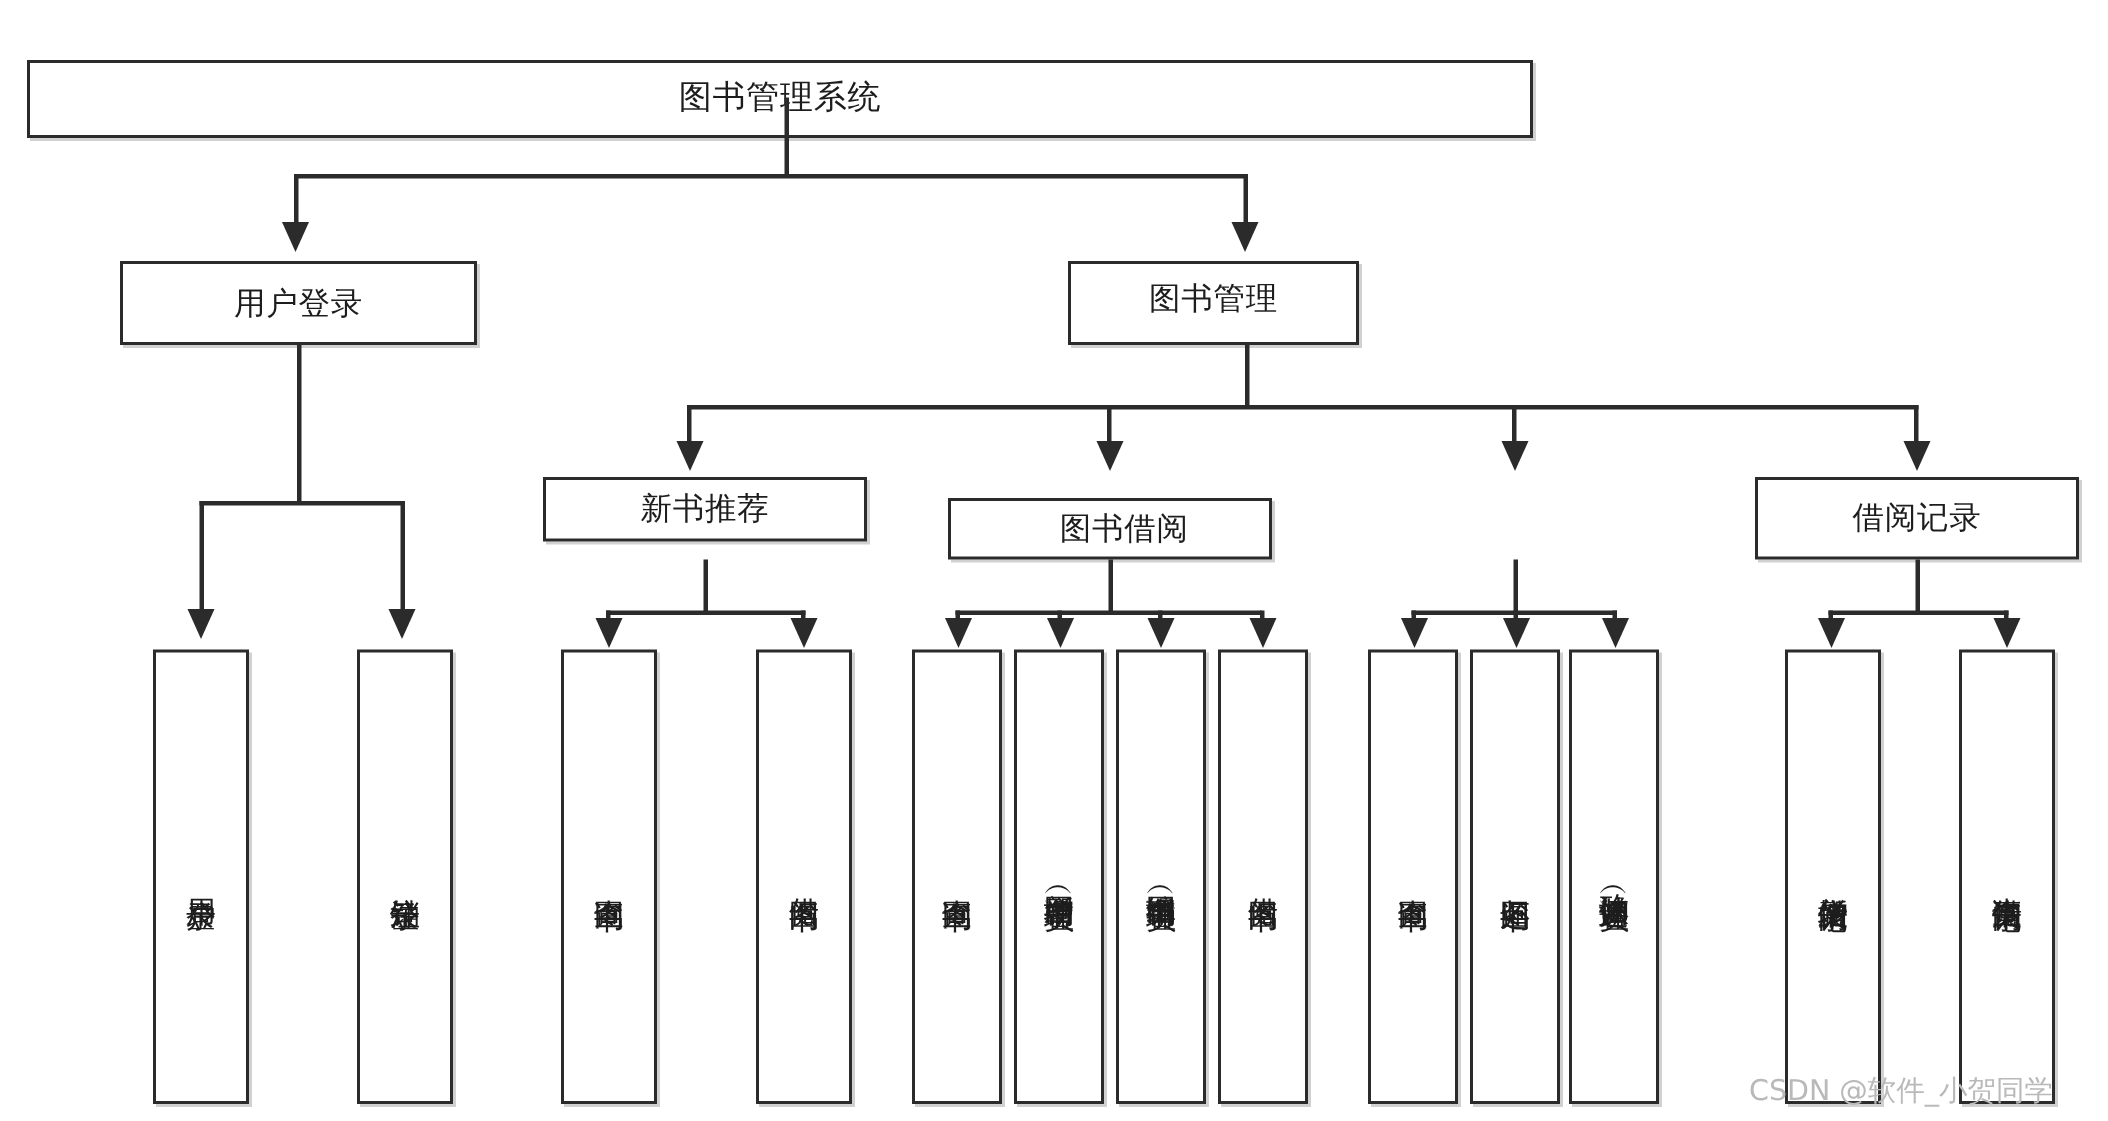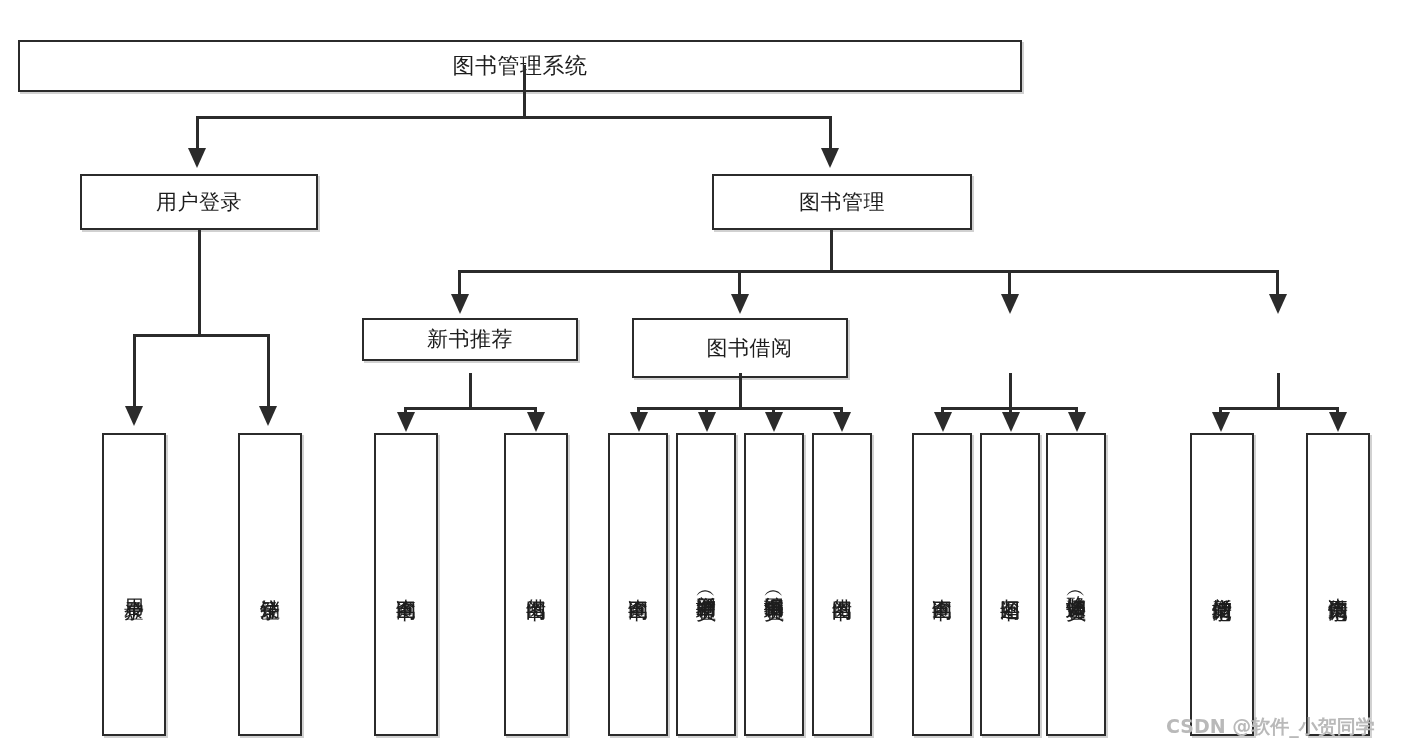--- a/index.html
+++ b/index.html
@@ -99,21 +99,21 @@
   <div class="vline" style="left:196px; top:116px; width:3px; height:34px;"></div>
   <div class="arrow" style="left:188px; top:148px;"></div>
 
   <div class="vline" style="left:829px; top:116px; width:3px; height:34px;"></div>
   <div class="arrow" style="left:821px; top:148px;"></div>
 
   <div class="box" style="left:80px; top:174px; width:238px; height:56px;">
     <span class="lbl">用户登录</span>
   </div>
 
-  <div class="box" style="left:712px; top:174px; width:260px; height:56px;">
+  <div class="box" style="left:712px; top:174px; width:194px; height:56px;font-family:Liberation Mono, monospace;">
     <span class="lbl">图书管理</span>
   </div>
 
   <div class="vline" style="left:198px; top:230px; width:3px; height:106px;"></div>
   <div class="hline" style="left:133px; top:334px; width:136px; height:3px;"></div>
   <div class="vline" style="left:133px; top:334px; width:3px; height:74px;"></div>
   <div class="arrow" style="left:125px; top:406px;"></div>
   <div class="vline" style="left:267px; top:334px; width:3px; height:74px;"></div>
   <div class="arrow" style="left:259px; top:406px;"></div>
 
@@ -128,22 +128,25 @@
 
   <div class="vline" style="left:1008px; top:270px; width:3px; height:26px;"></div>
   <div class="arrow" style="left:1001px; top:294px;"></div>
 
   <div class="vline" style="left:1276px; top:270px; width:3px; height:26px;"></div>
   <div class="arrow" style="left:1269px; top:294px;"></div>
 
   <div class="box" style="left:362px; top:318px; width:216px; height:43px;">
     <span class="lbl">新书推荐</span>
   </div>
-  <div class="box" style="left:632px; top:318px; width:216px; height:60px;padding-left:19px;">
+  <div class="box" style="left:632px; top:332px; width:216px; height:41px;padding-left:19px;">
     <span class="lbl">图书借阅</span>
+  </div>
+  <div class="box" style="left:1170px; top:318px; width:216px; height:55px;">
+    <span class="lbl">借阅记录</span>
   </div>
 
   <div class="vline" style="left:469px; top:373px; width:3px; height:36px;"></div>
   <div class="hline" style="left:404px; top:407px; width:133px; height:3px;"></div>
   <div class="vline" style="left:404px; top:407px; width:3px; height:14px;"></div>
   <div class="arrow" style="left:397px; top:412px;"></div>
   <div class="vline" style="left:534px; top:407px; width:3px; height:14px;"></div>
   <div class="arrow" style="left:527px; top:412px;"></div>
 
   <div class="vline" style="left:739px; top:373px; width:3px; height:36px;"></div>
@@ -210,15 +213,15 @@
     <span class="lbl">确认归还（管理员）</span>
   </div>
 
   <div class="box vert" style="left:1190px; top:433px; width:64px; height:303px;">
     <span class="lbl">新增借阅记录</span>
   </div>
   <div class="box vert" style="left:1306px; top:433px; width:64px; height:303px;">
     <span class="lbl">查询借阅记录</span>
   </div>
 
-  <div id="watermark" style="left:1166px; top:714px;font-weight:bold;">CSDN @软件_小贺同学</div>
+  <div id="watermark" style="left:1166px; top:714px;">CSDN @软件_小贺同学</div>
 
 </div>
 
 </body></html>

